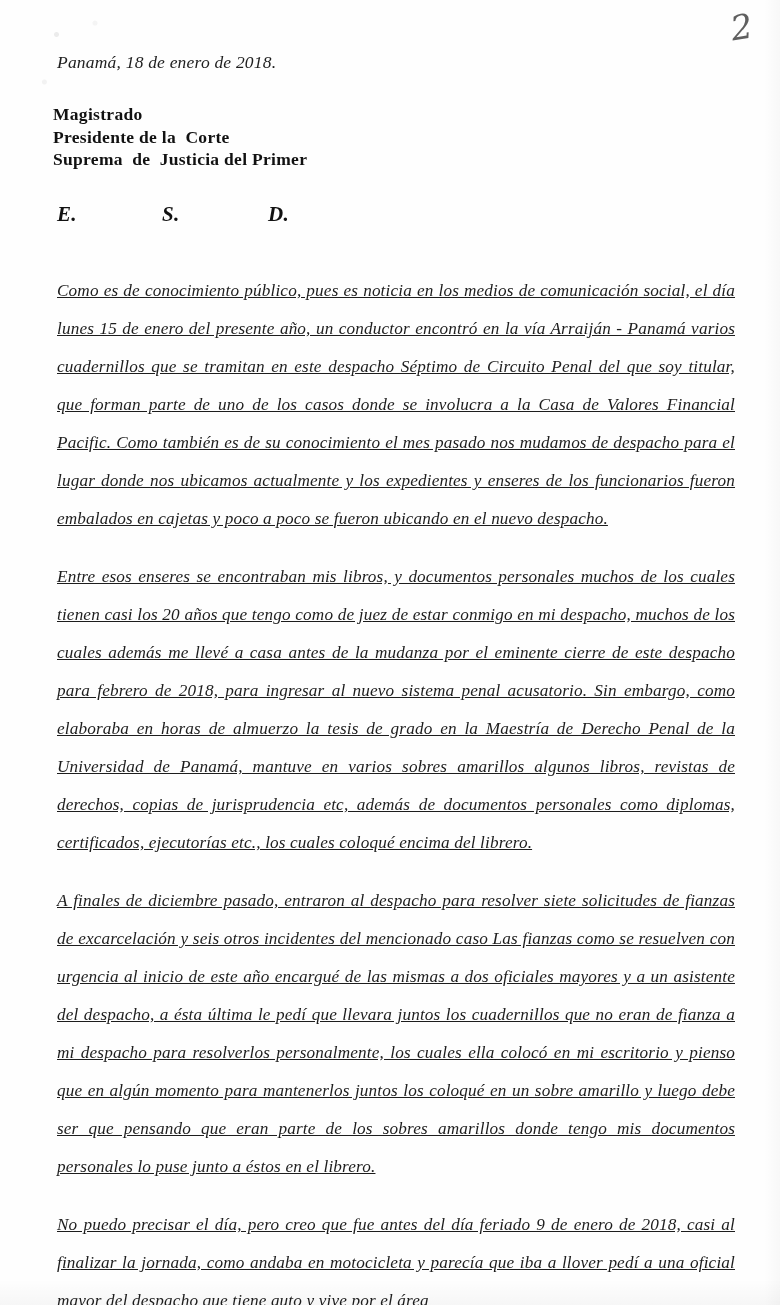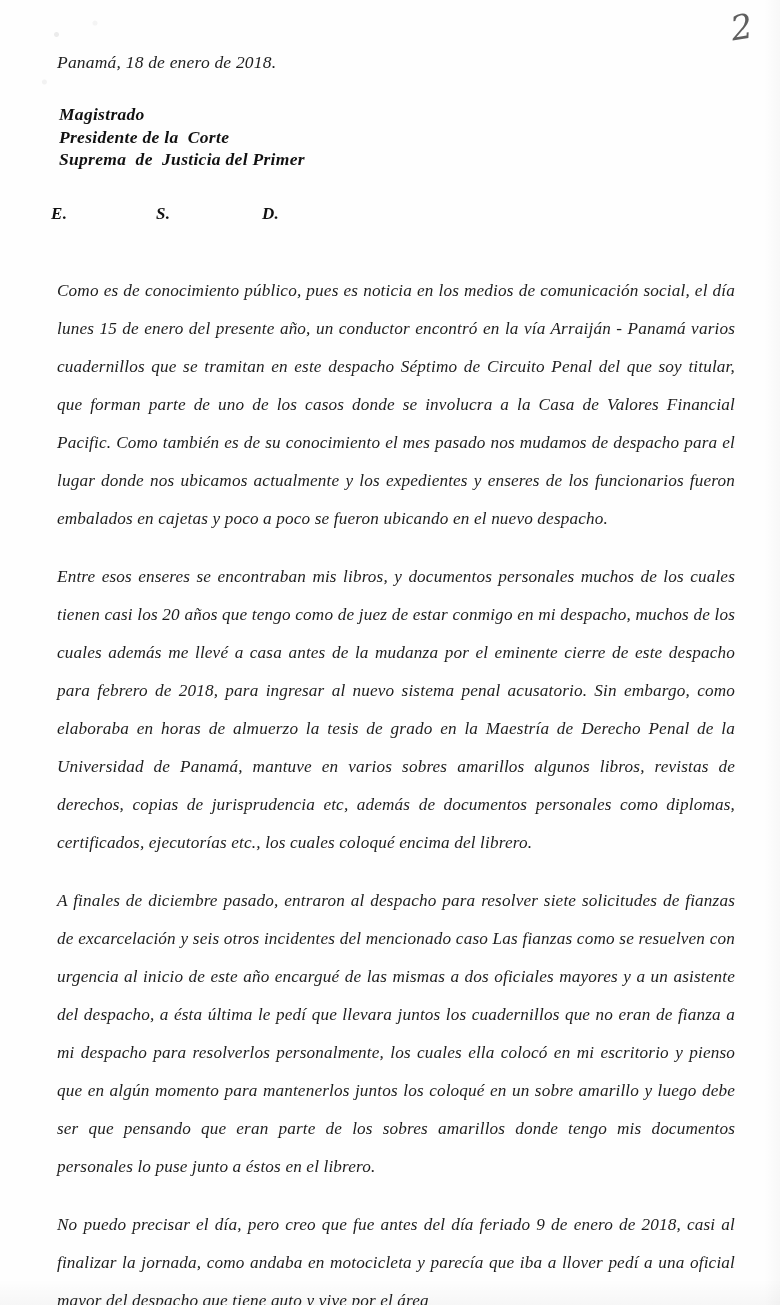--- a/index.html
+++ b/index.html
@@ -75,40 +75,39 @@
     width: 676px;
     text-align: left;
     font-style: italic;
     font-size: 17.5px;
     letter-spacing: 0.2px;
     color: #1e1e1e;
   }
 
   .addressee {
     position: absolute;
-    left: 59px;
+    left: 53px;
     top: 103px;
     width: 420px;
     font-weight: bold;
-    font-style: italic;
     font-size: 17.5px;
     line-height: 22.5px;
     letter-spacing: 0.3px;
     color: #111111;
   }
   .addressee .ln { display: block; white-space: pre; }
 
   .esd {
     position: absolute;
-    left: 51px;
+    left: 57px;
     top: 203px;
     width: 420px;
     font-weight: bold;
     font-style: italic;
-    font-size: 17px;
+    font-size: 21px;
     line-height: 22px;
     letter-spacing: 0.3px;
     color: #111111;
   }
   .esd .slot { display: inline-block; }
   .esd .slot-e { width: 105px; }
   .esd .slot-s { width: 106px; }
 
   .body {
     position: absolute;
@@ -120,20 +119,21 @@
   .para {
     font-style: italic;
     font-size: 17.2px;
     line-height: 38px;
     text-align: justify;
     text-justify: inter-word;
     letter-spacing: 0.15px;
     color: #1d1d1d;
     margin: 0 0 20px 0;
     hyphens: none;
+    text-decoration: underline;
   }
   .para:last-child { margin-bottom: 0; }
 </style>
 </head>
 <body>
 
 <div class="page">
 
   <div class="scan-blotch-tl"></div>
   <div class="scan-edge-right"></div>

